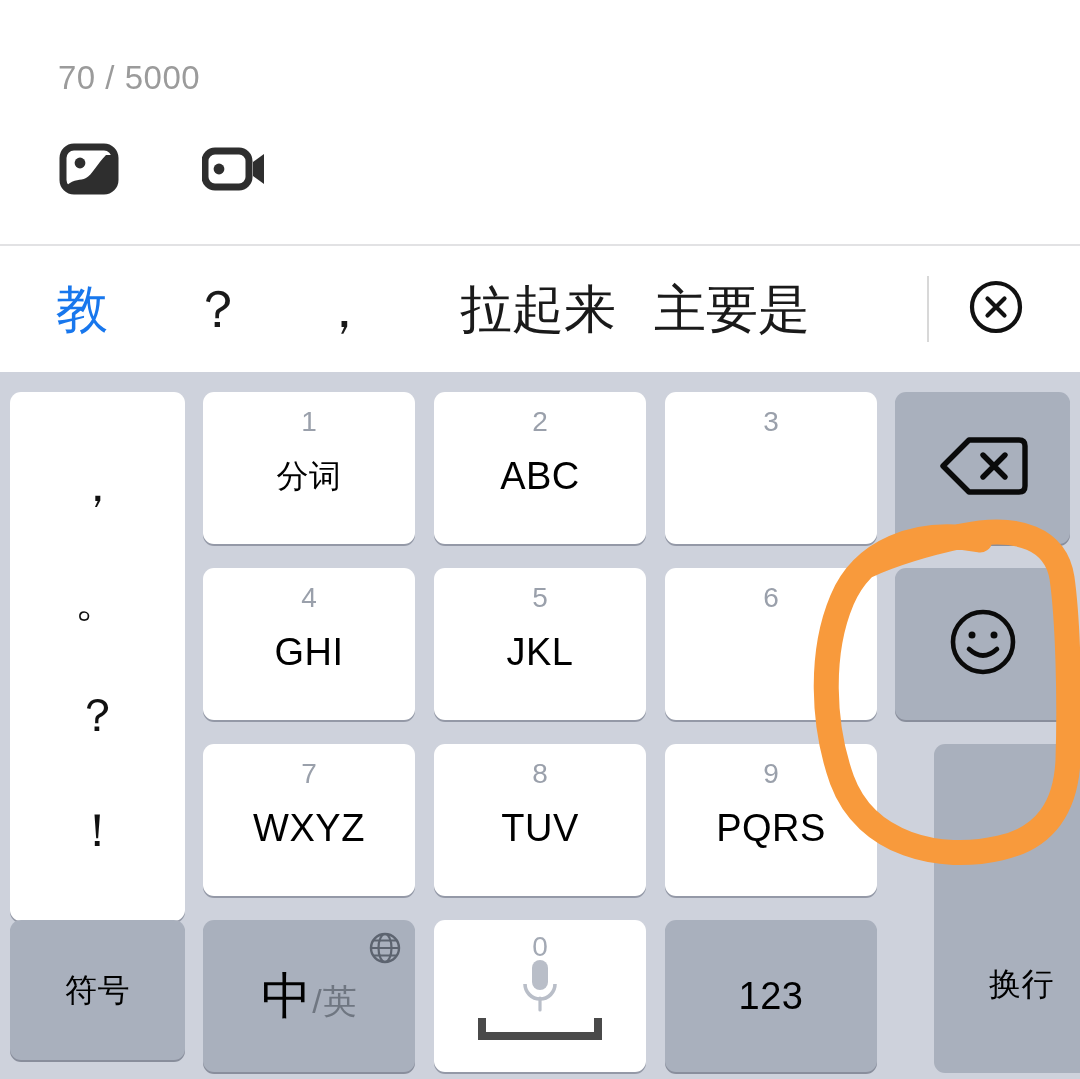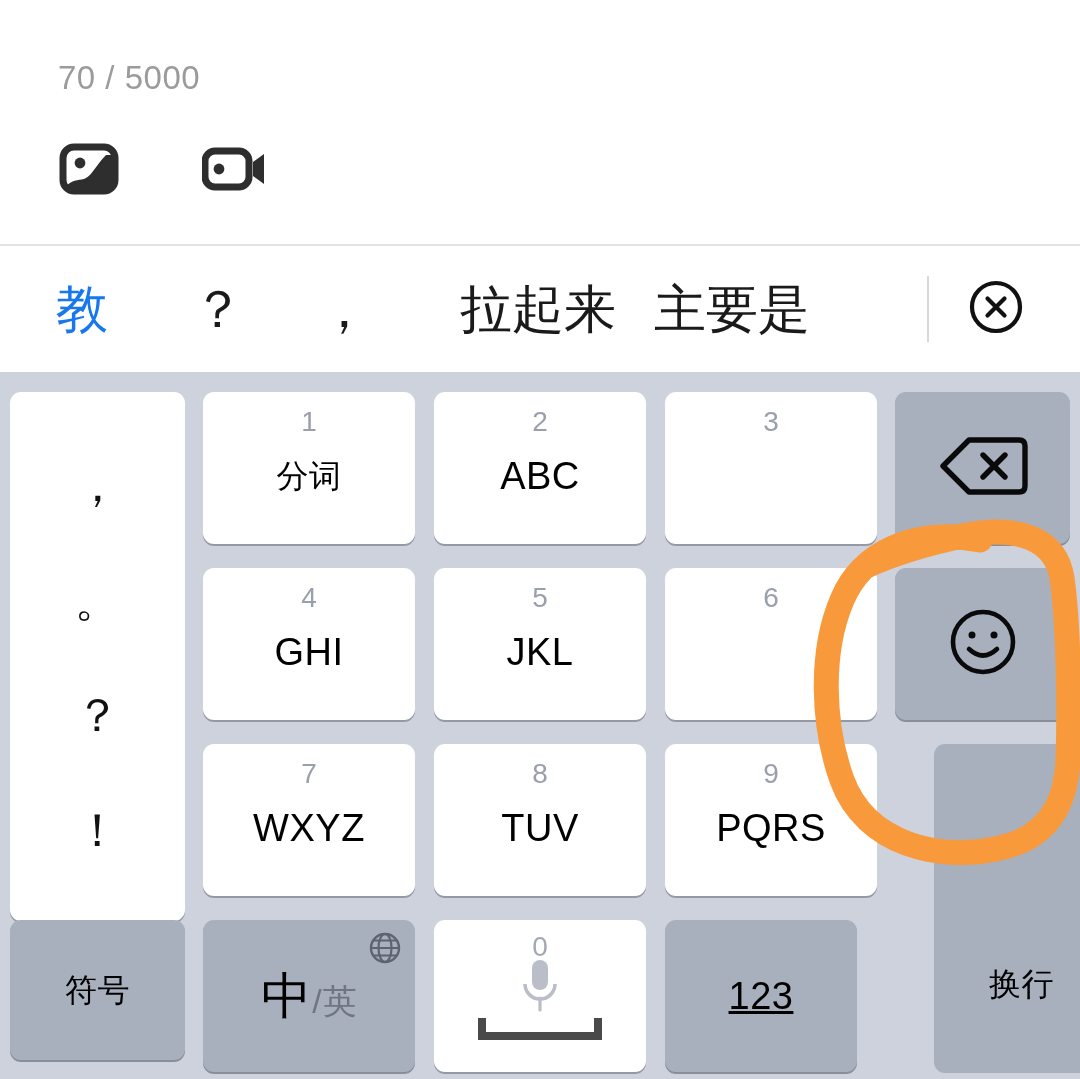--- a/index.html
+++ b/index.html
@@ -405,21 +405,21 @@
         </svg>
       </span>
       <span class="space-bar-glyph">
         <svg width="128" height="30" viewBox="0 0 128 30">
           <path d="M6 4 L6 22 L122 22 L122 4" fill="none" stroke="#4a4a4a" stroke-width="8" stroke-linejoin="miter"></path>
         </svg>
       </span>
     </div>
   </div>
 
-  <div class="key gray" style="left:665px; top:548px; width:192px; height:152px;text-decoration:underline;">
+  <div class="key gray" style="left:665px; top:548px; width:212px; height:152px;">
     <span class="key-main">123</span>
   </div>
 
 </div>
 
 <svg class="annotation" viewBox="0 0 1080 1079">
   <path d="M980 540
            C 915 528, 862 552, 842 600
            C 820 652, 822 724, 842 780
            C 866 845, 940 862, 1000 848

